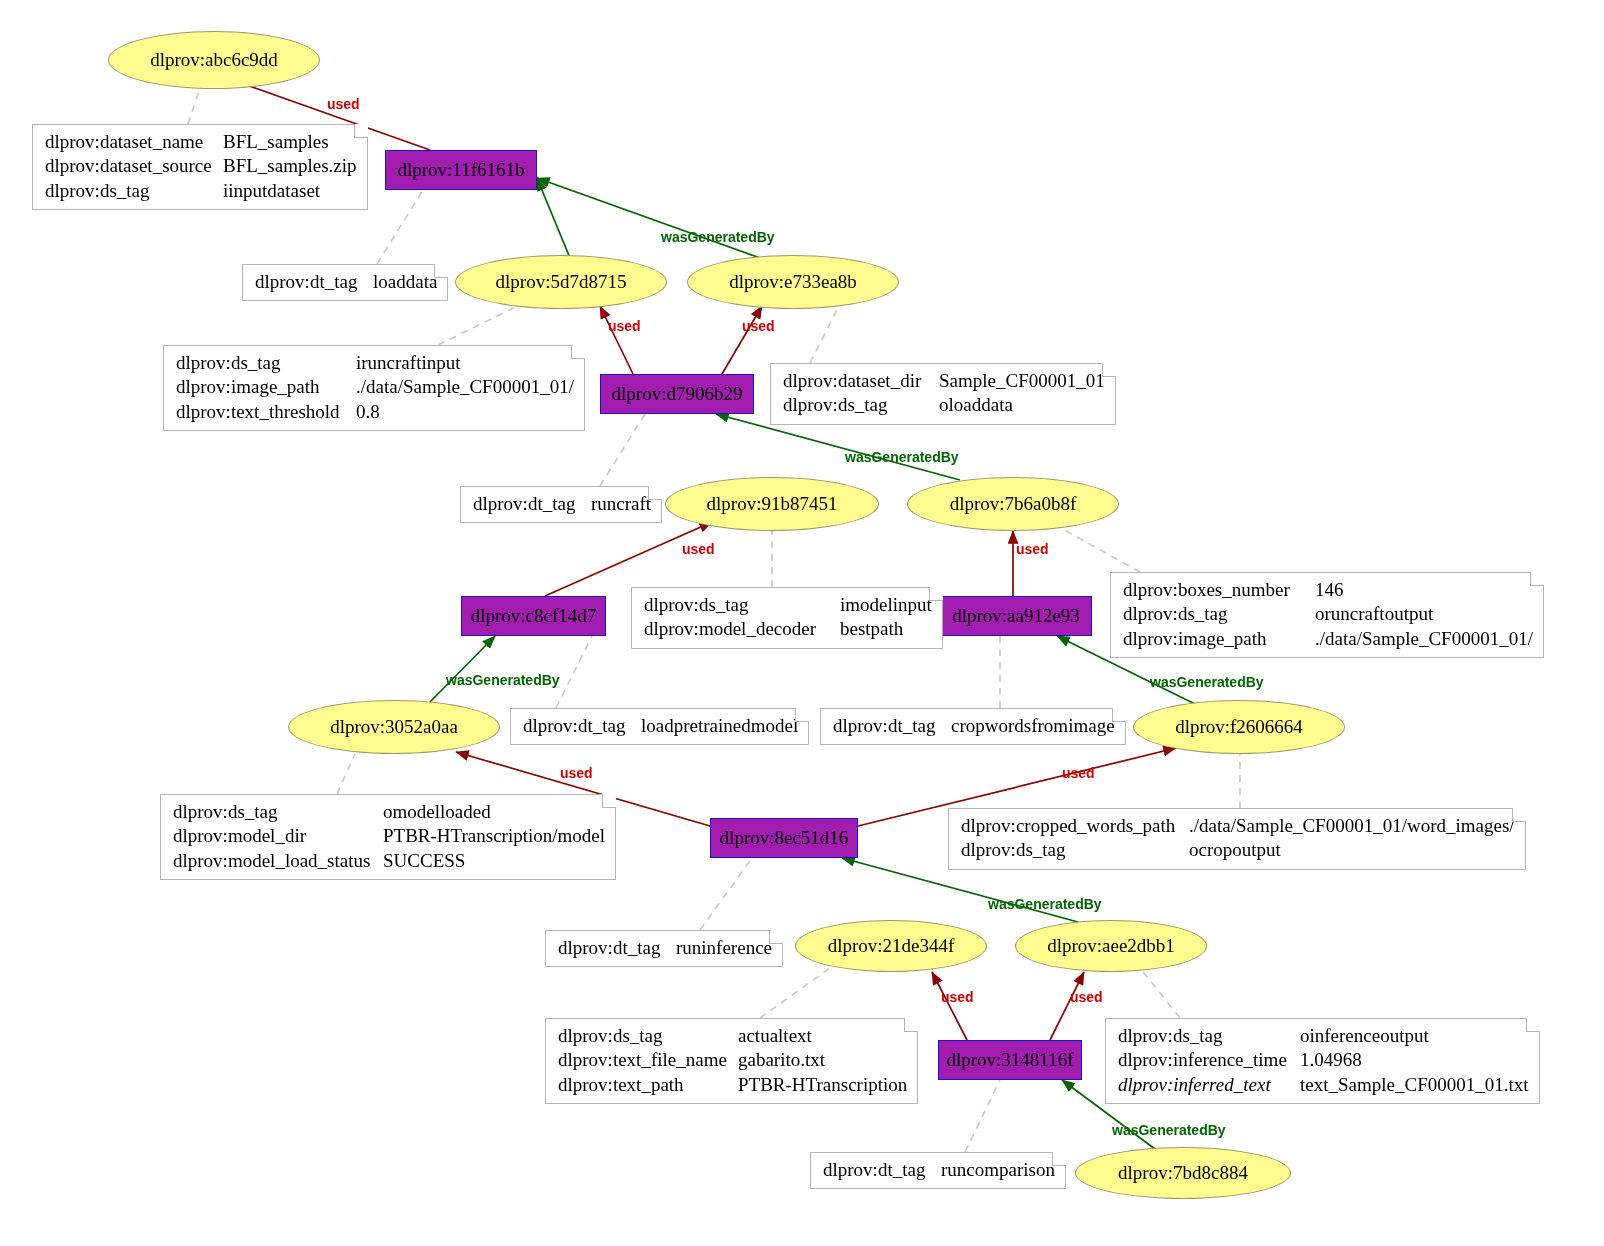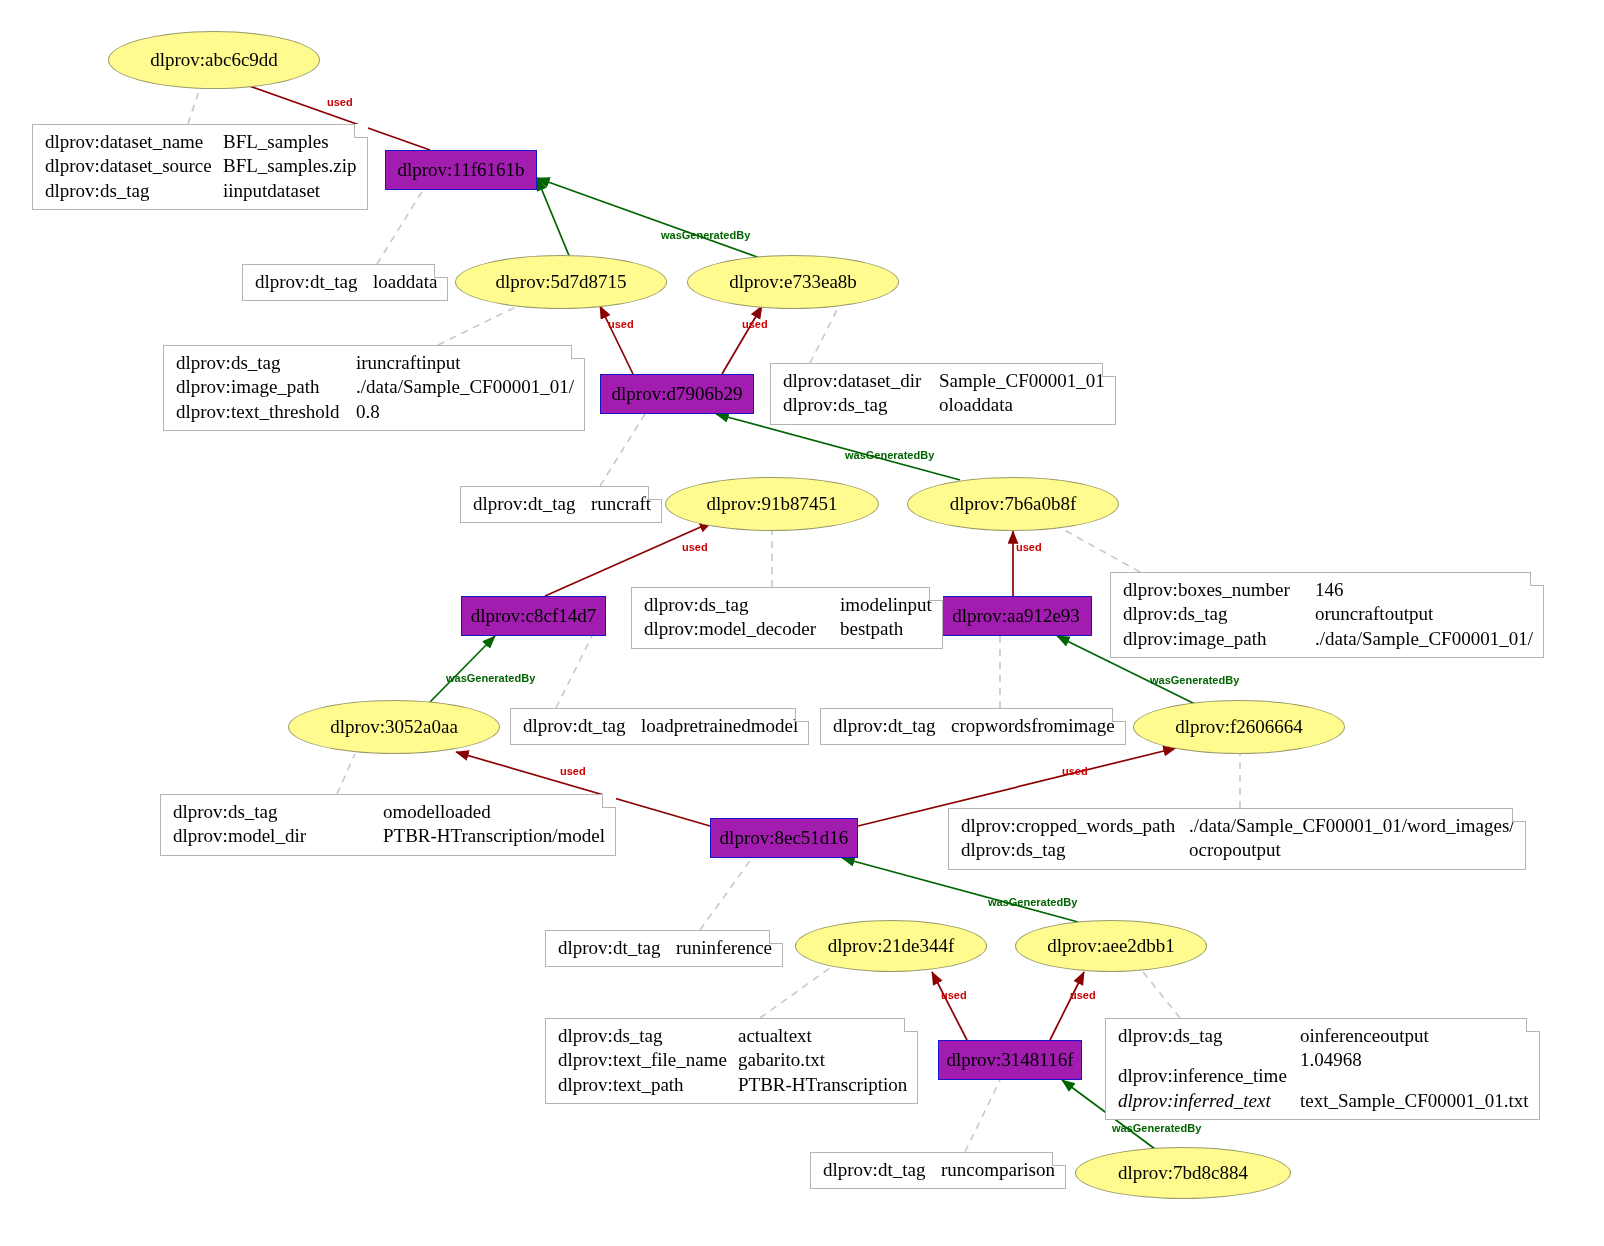--- a/index.html
+++ b/index.html
@@ -52,21 +52,21 @@
     transform:none;
   }
   .note-row{display:flex;}
   .note-key{display:inline-block;}
   .note-val{display:inline-block;}
 
   .edge-label{
     position:absolute;
     font-family:"Liberation Sans","DejaVu Sans",sans-serif;
     font-weight:bold;
-    font-size:11px;
+    font-size:14px;
     white-space:nowrap;
   }
   .lbl-used{color:#cc0000;}
   .lbl-wgb{color:#006400;}
 </style>
 </head>
 <body>
 
 <div id="graph">
 
@@ -262,20 +262,24 @@
       </div>
       <div class="node note" style="left: 160px; top: 794px;">
         <div class="note-row">
           <span class="note-key" style="min-width: 210px;">dlprov:ds_tag</span>
           <span class="note-val">omodelloaded</span>
         </div>
         <div class="note-row">
           <span class="note-key" style="min-width: 210px;">dlprov:model_dir</span>
           <span class="note-val">PTBR-HTranscription/model</span>
         </div>
+        <div class="note-row">
+          <span class="note-key" style="min-width: 210px;">dlprov:model_load_status</span>
+          <span class="note-val">SUCCESS</span>
+        </div>
         <span class="fold"></span>
       </div>
       <div class="node note" style="left: 948px; top: 808px;">
         <div class="note-row">
           <span class="note-key" style="min-width: 228px;">dlprov:cropped_words_path</span>
           <span class="note-val">./data/Sample_CF00001_01/word_images/</span>
         </div>
         <div class="note-row">
           <span class="note-key" style="min-width: 228px;">dlprov:ds_tag</span>
           <span class="note-val">ocropoutput</span>
@@ -303,21 +307,21 @@
           <span class="note-val">PTBR-HTranscription</span>
         </div>
         <span class="fold"></span>
       </div>
       <div class="node note" style="left: 1105px; top: 1018px;">
         <div class="note-row">
           <span class="note-key" style="min-width: 182px;">dlprov:ds_tag</span>
           <span class="note-val">oinferenceoutput</span>
         </div>
         <div class="note-row">
-          <span class="note-key" style="min-width: 182px; margin-top: 16px;">dlprov:inference_time</span>
+          <span class="note-key" style="min-width: 182px;">dlprov:inference_time</span>
           <span class="note-val">1.04968</span>
         </div>
         <div class="note-row">
           <span class="note-key" style="min-width: 182px; font-style: italic;">dlprov:inferred_text</span>
           <span class="note-val">text_Sample_CF00001_01.txt</span>
         </div>
         <span class="fold"></span>
       </div>
       <div class="node note" style="left: 810px; top: 1152px;">
         <div class="note-row">

